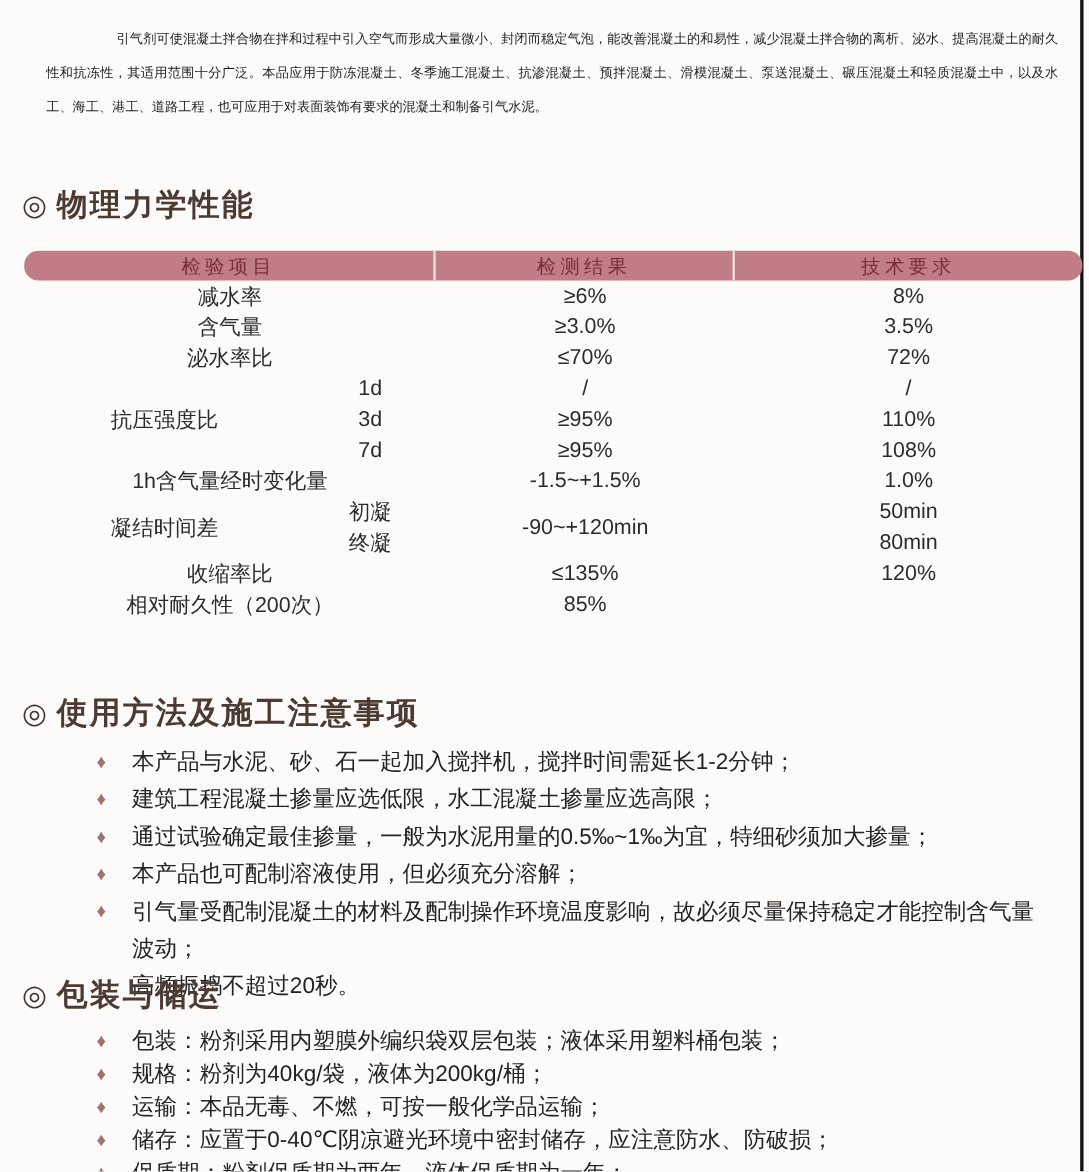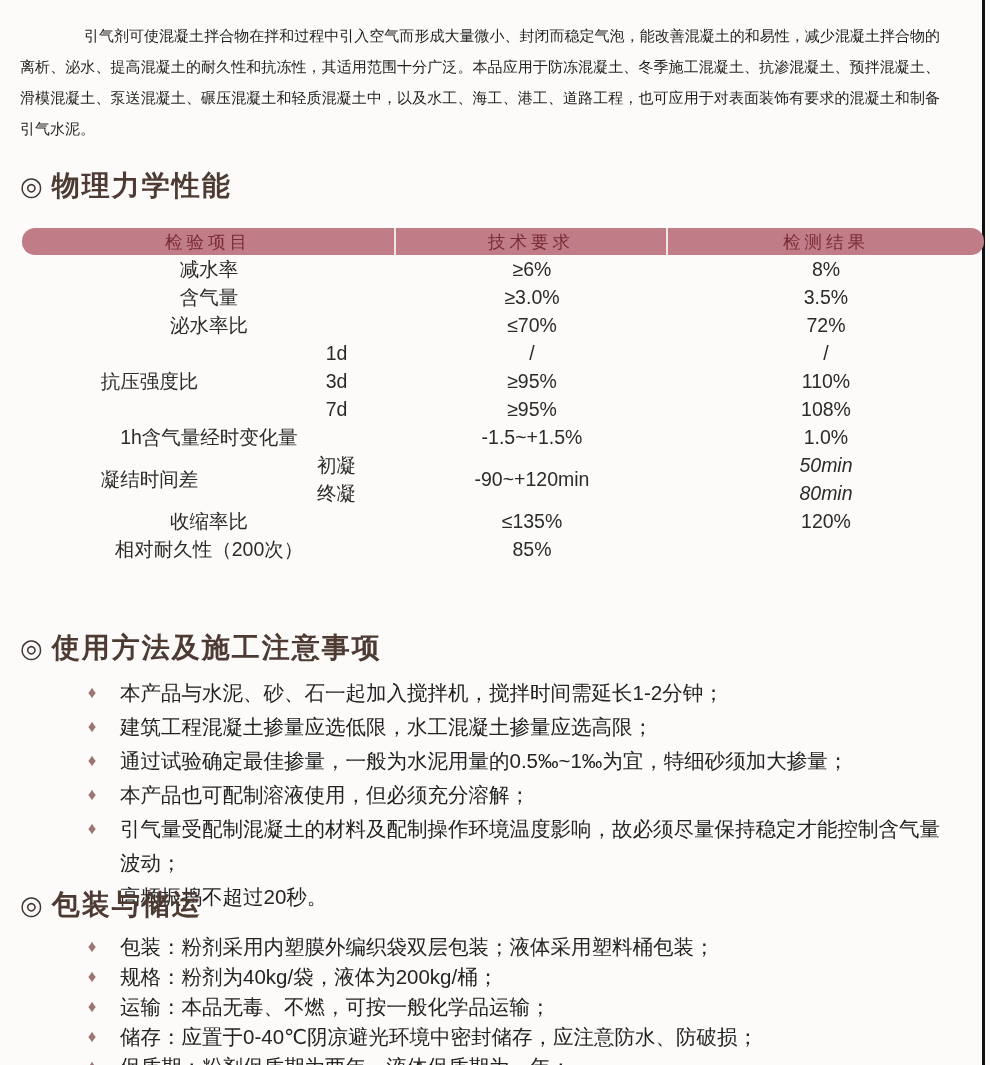--- a/index.html
+++ b/index.html
@@ -10,22 +10,22 @@
     overflow:hidden;
     font-family:"Liberation Sans","DejaVu Sans",sans-serif;
     color:#262626;
   }
   .right-edge{
     position:absolute;top:0;right:5px;width:3px;height:1065px;
     background:#101010;
   }
   
   .intro{
-    position:absolute;left:20px;top:20px;width:920px;
-    font-size:15px;line-height:31px;
+    position:absolute;left:42px;top:20px;width:920px;
+    font-size:12px;line-height:31px;
     text-indent:64px;text-align:justify;
     color:#1e1e1e;margin:0;
   }
   
   .section-heading{
     position:absolute;left:20px;
     display:flex;align-items:center;gap:9px;
     font-size:28px;font-weight:bold;color:#4c3a33;
     margin:0;letter-spacing:2px;
   }
@@ -64,21 +64,21 @@
   .subrow{
     display:grid;grid-template-columns:119px 272px 316px;
     height:28.1px;
   }
   
   .sgroup{display:flex;height:56.2px;}
   .sgroup .group-label{width:255px;}
   .scol-stage{width:119px;display:flex;flex-direction:column;}
   .scol-stage .cell{height:28.1px;}
   .sreq{width:272px;display:flex;align-items:center;justify-content:center;}
-  .scol-res{width:316px;display:flex;flex-direction:column;font-style:italic;}
+  .scol-res{width:316px;display:flex;flex-direction:column;}
   .scol-res .cell{height:28.1px;}
   
   .bullets{
     position:absolute;left:80px;width:876px;
     display:flex;flex-direction:column;margin:0;
   }
   #usage-list{top:676px;}
   #packaging-list{top:932px;}
   .bullet-item{display:flex;align-items:flex-start;}
   .diamond{
@@ -102,22 +102,22 @@
 
   <h2 class="section-heading" id="heading-physical">
     <span class="marker">◎</span>
     <span>物理力学性能</span>
   </h2>
 
   <div class="ptable">
 
     <div class="thead">
       <div class="th">检验项目</div>
+      <div class="th">检测结果</div>
       <div class="th">技术要求</div>
-      <div class="th">检测结果</div>
     </div>
 
     <div class="trow">
       <div class="cell">减水率</div>
       <div class="cell">≥6%</div>
       <div class="cell">8%</div>
     </div>
     <div class="trow">
       <div class="cell">含气量</div>
       <div class="cell">≥3.0%</div>

